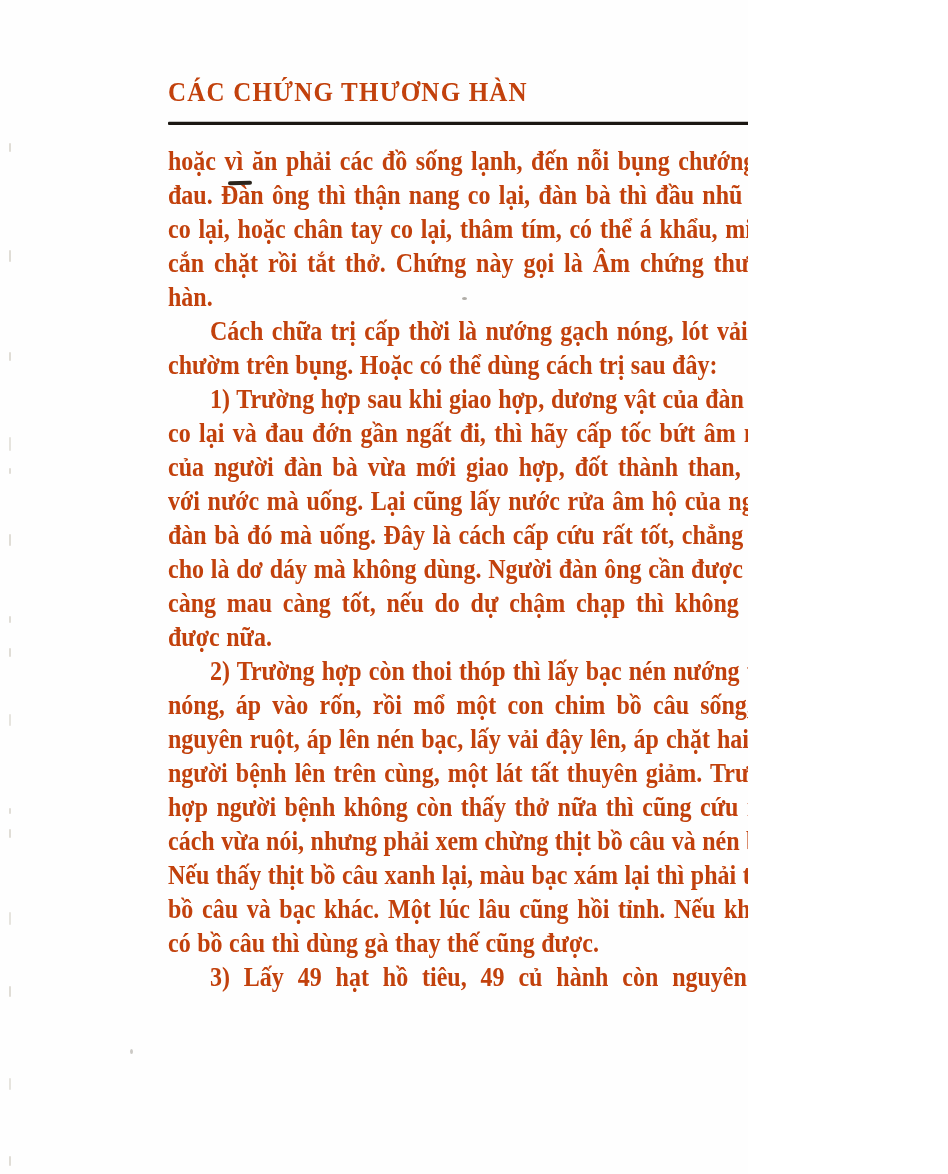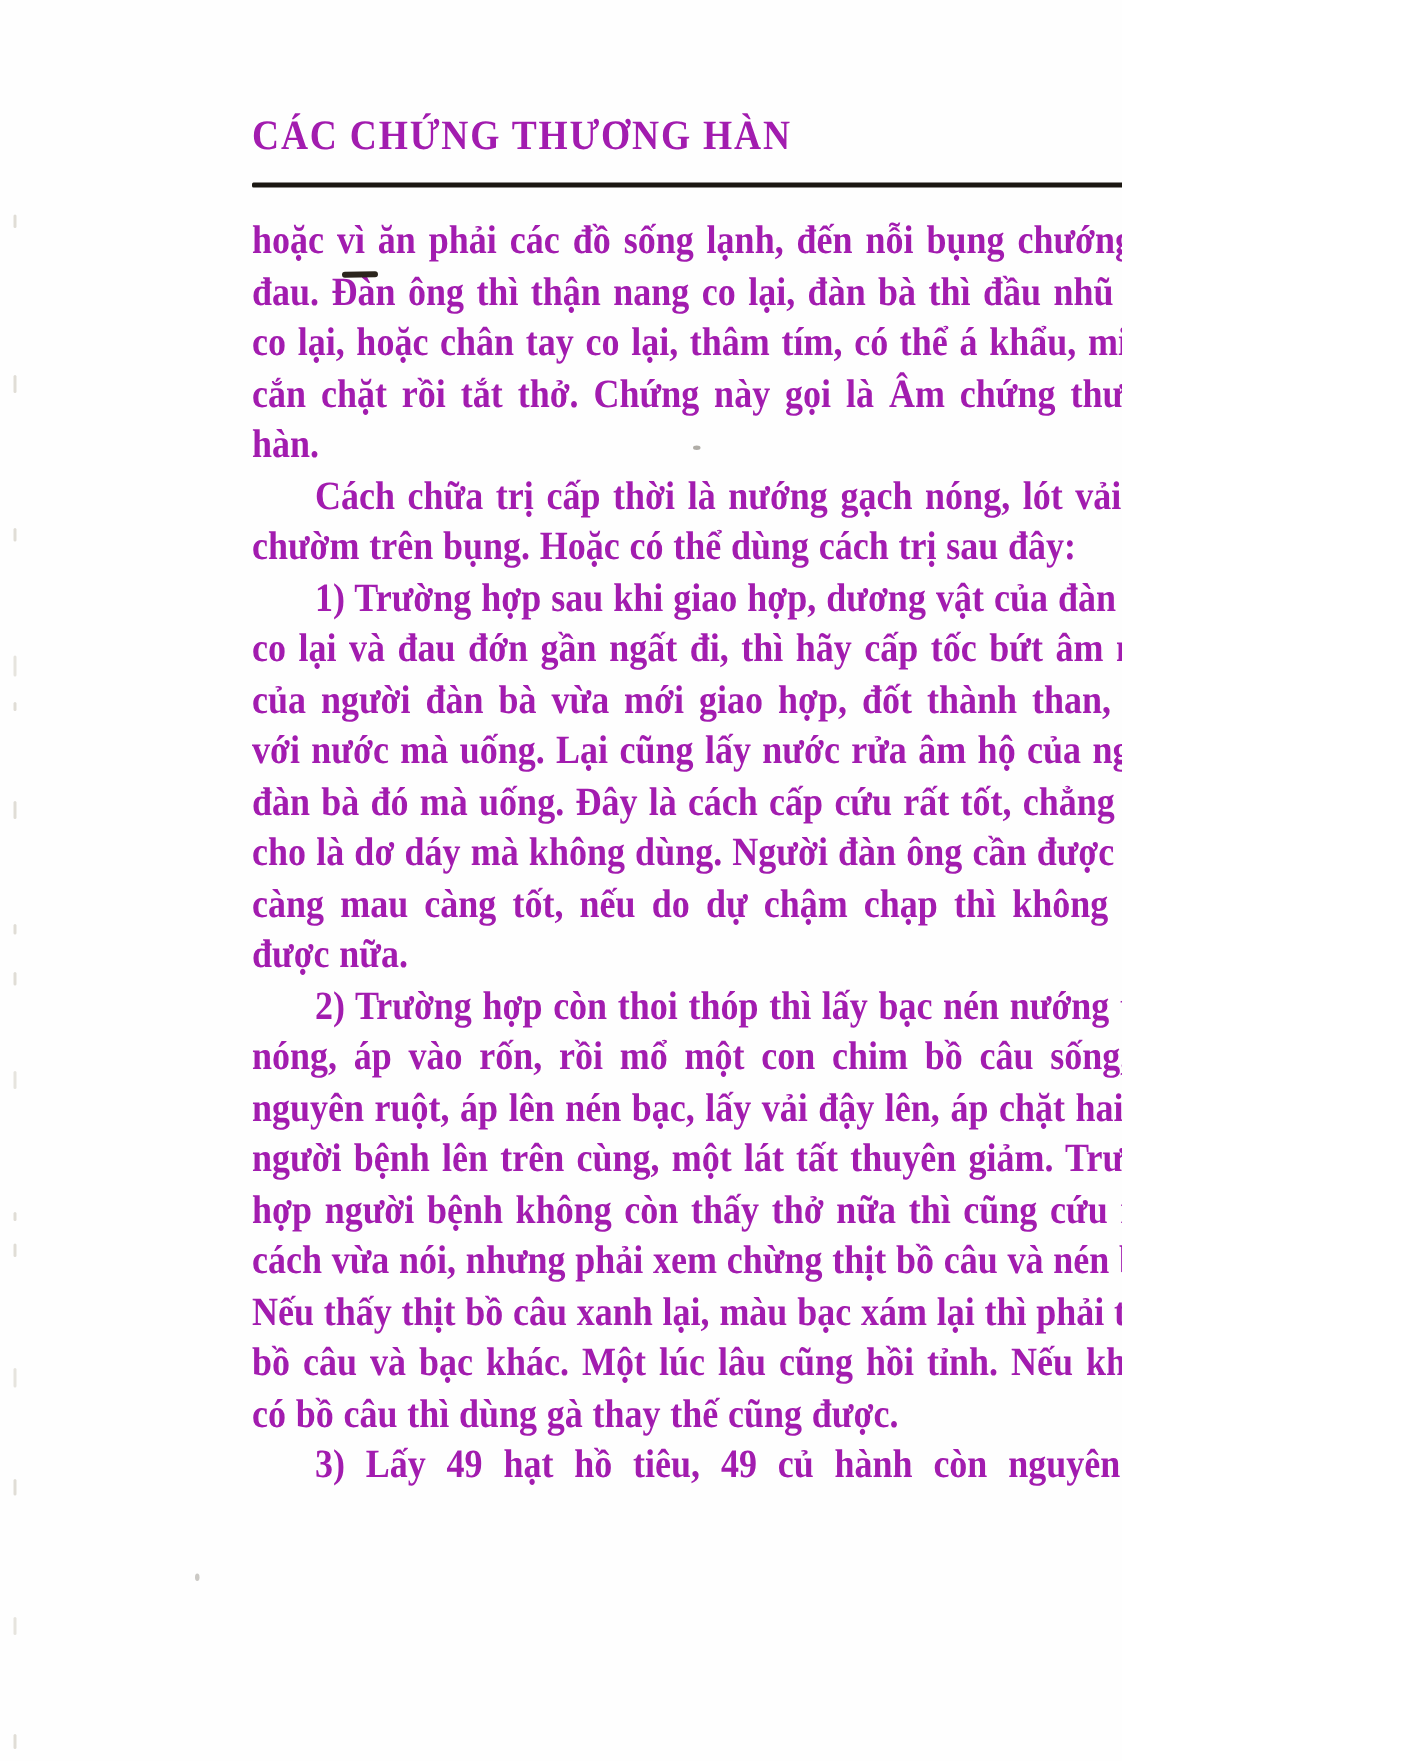--- a/index.html
+++ b/index.html
@@ -3,21 +3,21 @@
 <meta charset="utf-8">
 <style>
   html, body { margin: 0; padding: 0; background: #ffffff; }
   .page {
     position: relative;
     width: 748px;
     height: 1174px;
     background: #fefefe;
     overflow: hidden;
     font-family: "Liberation Serif", "DejaVu Serif", serif;
-    color: #a21caf;
+    color: #c2410c;
   }
   
   .content {
     position: absolute;
     left: 168px;
     top: 76px;
     width: 620px;
     transform: scaleY(1.115);
     transform-origin: 0 0;
   }

